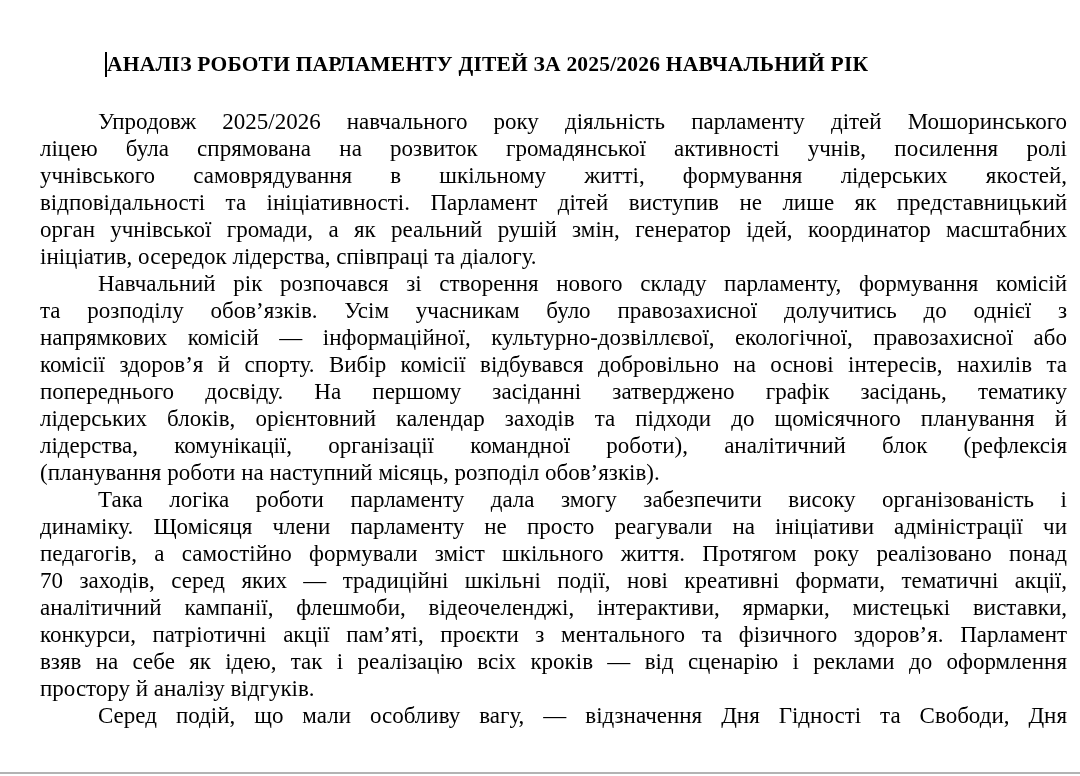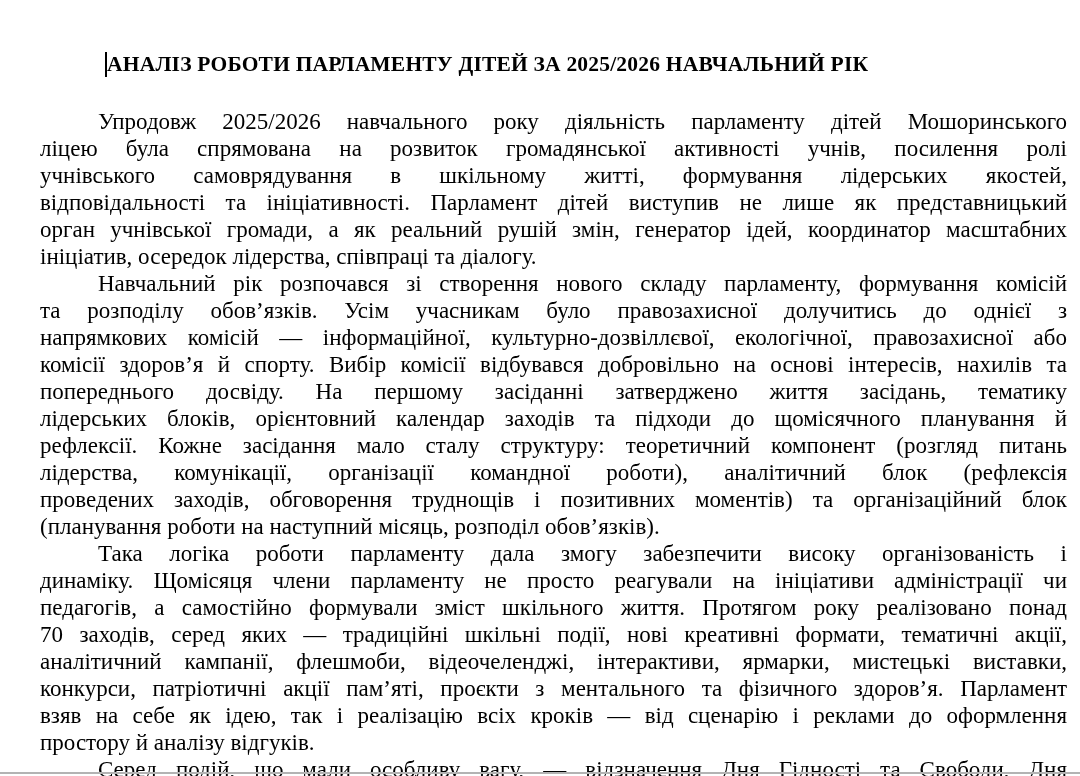--- a/index.html
+++ b/index.html
@@ -74,25 +74,23 @@
     <div class="line">ліцею була спрямована на розвиток громадянської активності учнів, посилення ролі</div>
     <div class="line">учнівського самоврядування в шкільному житті, формування лідерських якостей,</div>
     <div class="line">відповідальності та ініціативності. Парламент дітей виступив не лише як представницький</div>
     <div class="line">орган учнівської громади, а як реальний рушій змін, генератор ідей, координатор масштабних</div>
     <div class="line last">ініціатив, осередок лідерства, співпраці та діалогу.</div>
 
     <div class="line first">Навчальний рік розпочався зі створення нового складу парламенту, формування комісій</div>
     <div class="line">та розподілу обов’язків. Усім учасникам було правозахисної долучитись до однієї з</div>
     <div class="line">напрямкових комісій — інформаційної, культурно-дозвіллєвої, екологічної, правозахисної або</div>
     <div class="line">комісії здоров’я й спорту. Вибір комісії відбувався добровільно на основі інтересів, нахилів та</div>
-    <div class="line">попереднього досвіду. На першому засіданні затверджено життя засідань, тематику</div>
+    <div class="line">попереднього досвіду. На першому засіданні затверджено графік засідань, тематику</div>
     <div class="line">лідерських блоків, орієнтовний календар заходів та підходи до щомісячного планування й</div>
-    <div class="line">рефлексії. Кожне засідання мало сталу структуру: теоретичний компонент (розгляд питань</div>
     <div class="line">лідерства, комунікації, організації командної роботи), аналітичний блок (рефлексія</div>
-    <div class="line">проведених заходів, обговорення труднощів і позитивних моментів) та організаційний блок</div>
     <div class="line last">(планування роботи на наступний місяць, розподіл обов’язків).</div>
 
     <div class="line first">Така логіка роботи парламенту дала змогу забезпечити високу організованість і</div>
     <div class="line">динаміку. Щомісяця члени парламенту не просто реагували на ініціативи адміністрації чи</div>
     <div class="line">педагогів, а самостійно формували зміст шкільного життя. Протягом року реалізовано понад</div>
     <div class="line">70 заходів, серед яких — традиційні шкільні події, нові креативні формати, тематичні акції,</div>
     <div class="line">аналітичний кампанії, флешмоби, відеочеленджі, інтерактиви, ярмарки, мистецькі виставки,</div>
     <div class="line">конкурси, патріотичні акції пам’яті, проєкти з ментального та фізичного здоров’я. Парламент</div>
     <div class="line">взяв на себе як ідею, так і реалізацію всіх кроків — від сценарію і реклами до оформлення</div>
     <div class="line last">простору й аналізу відгуків.</div>

